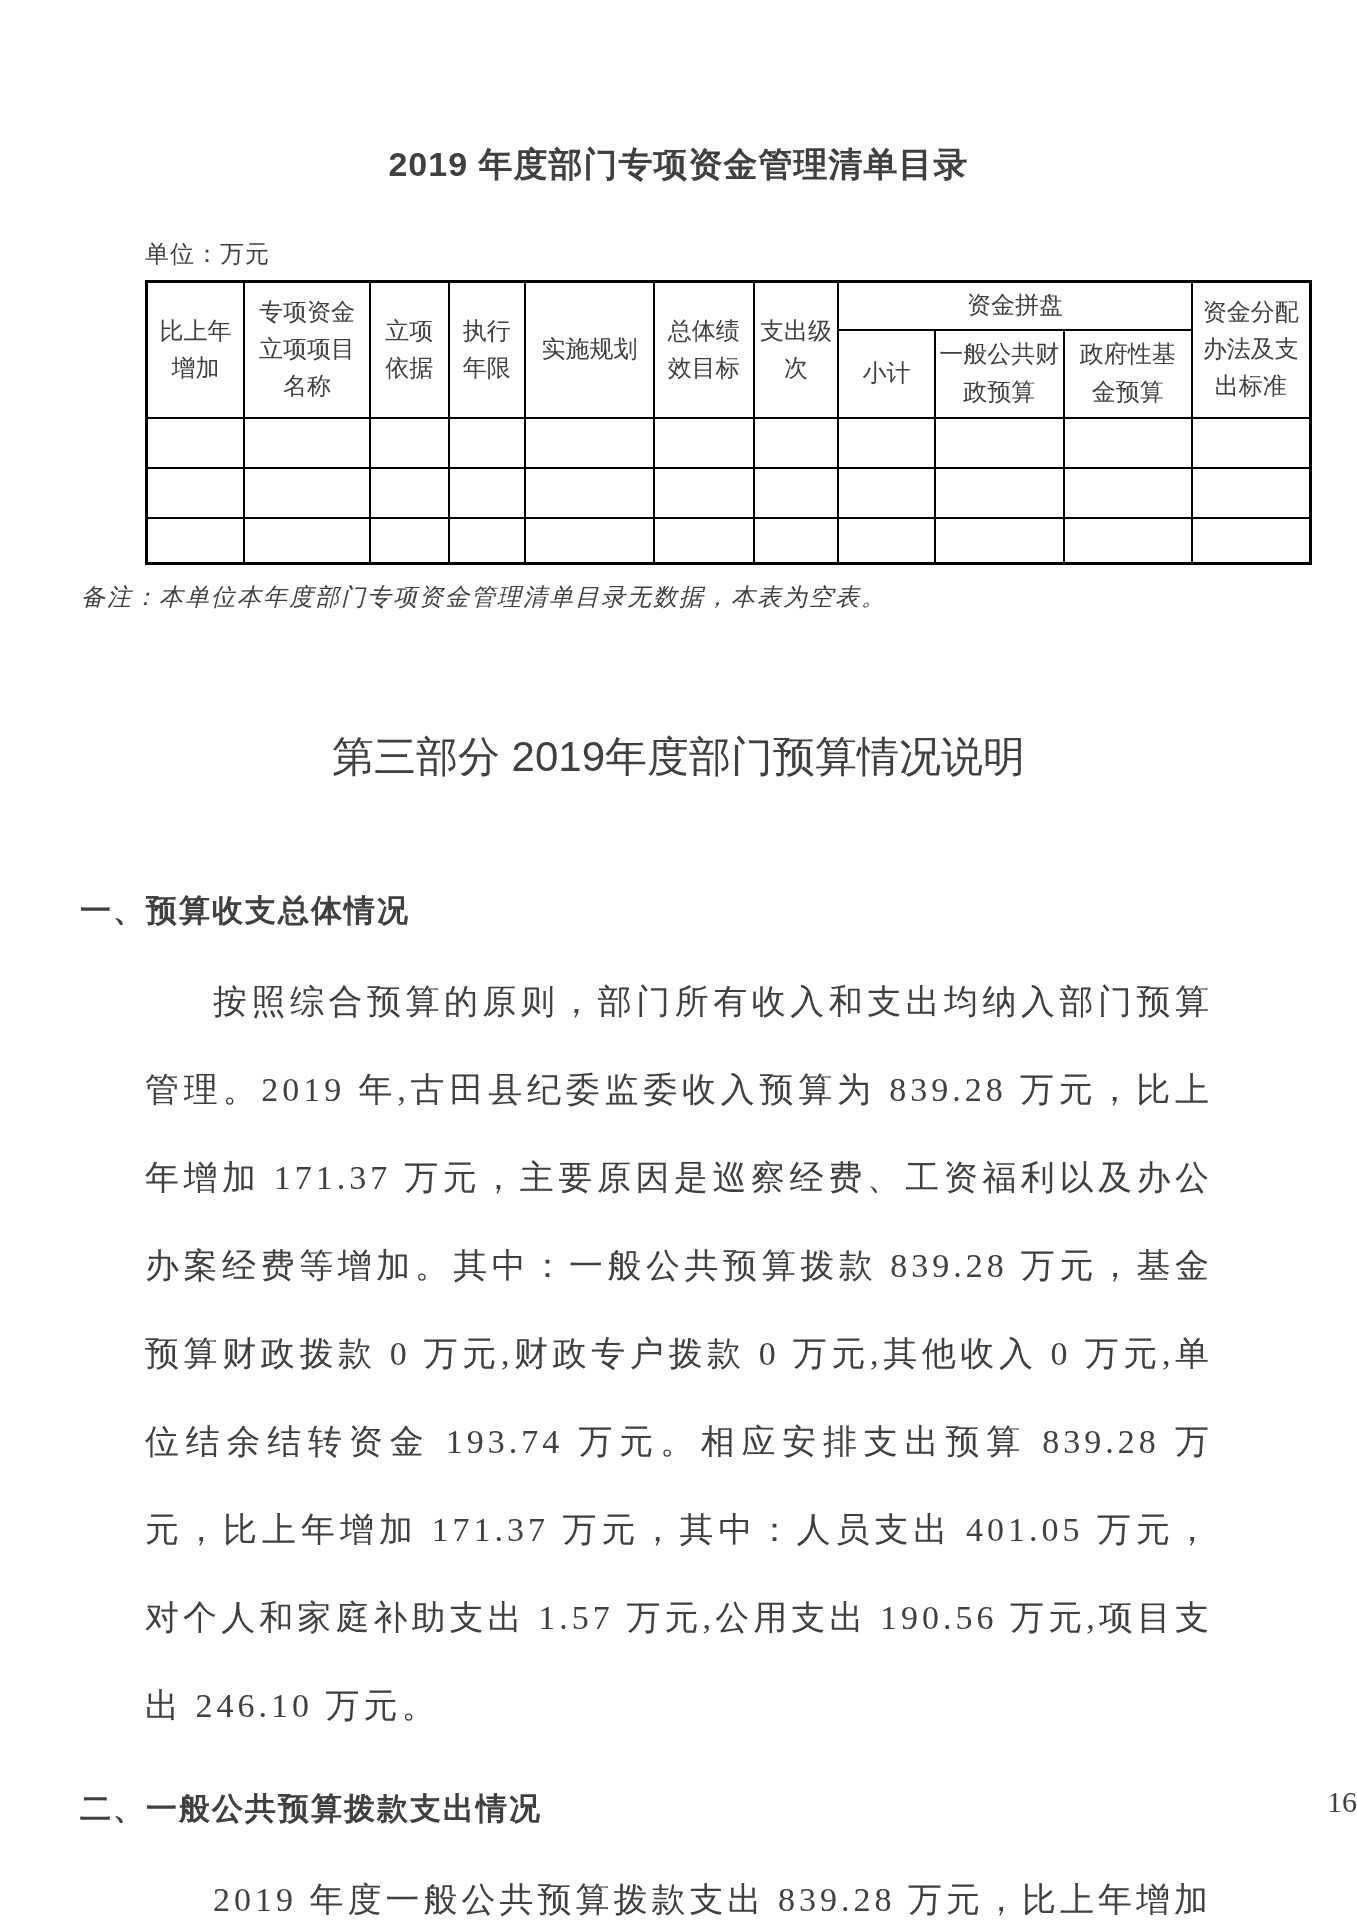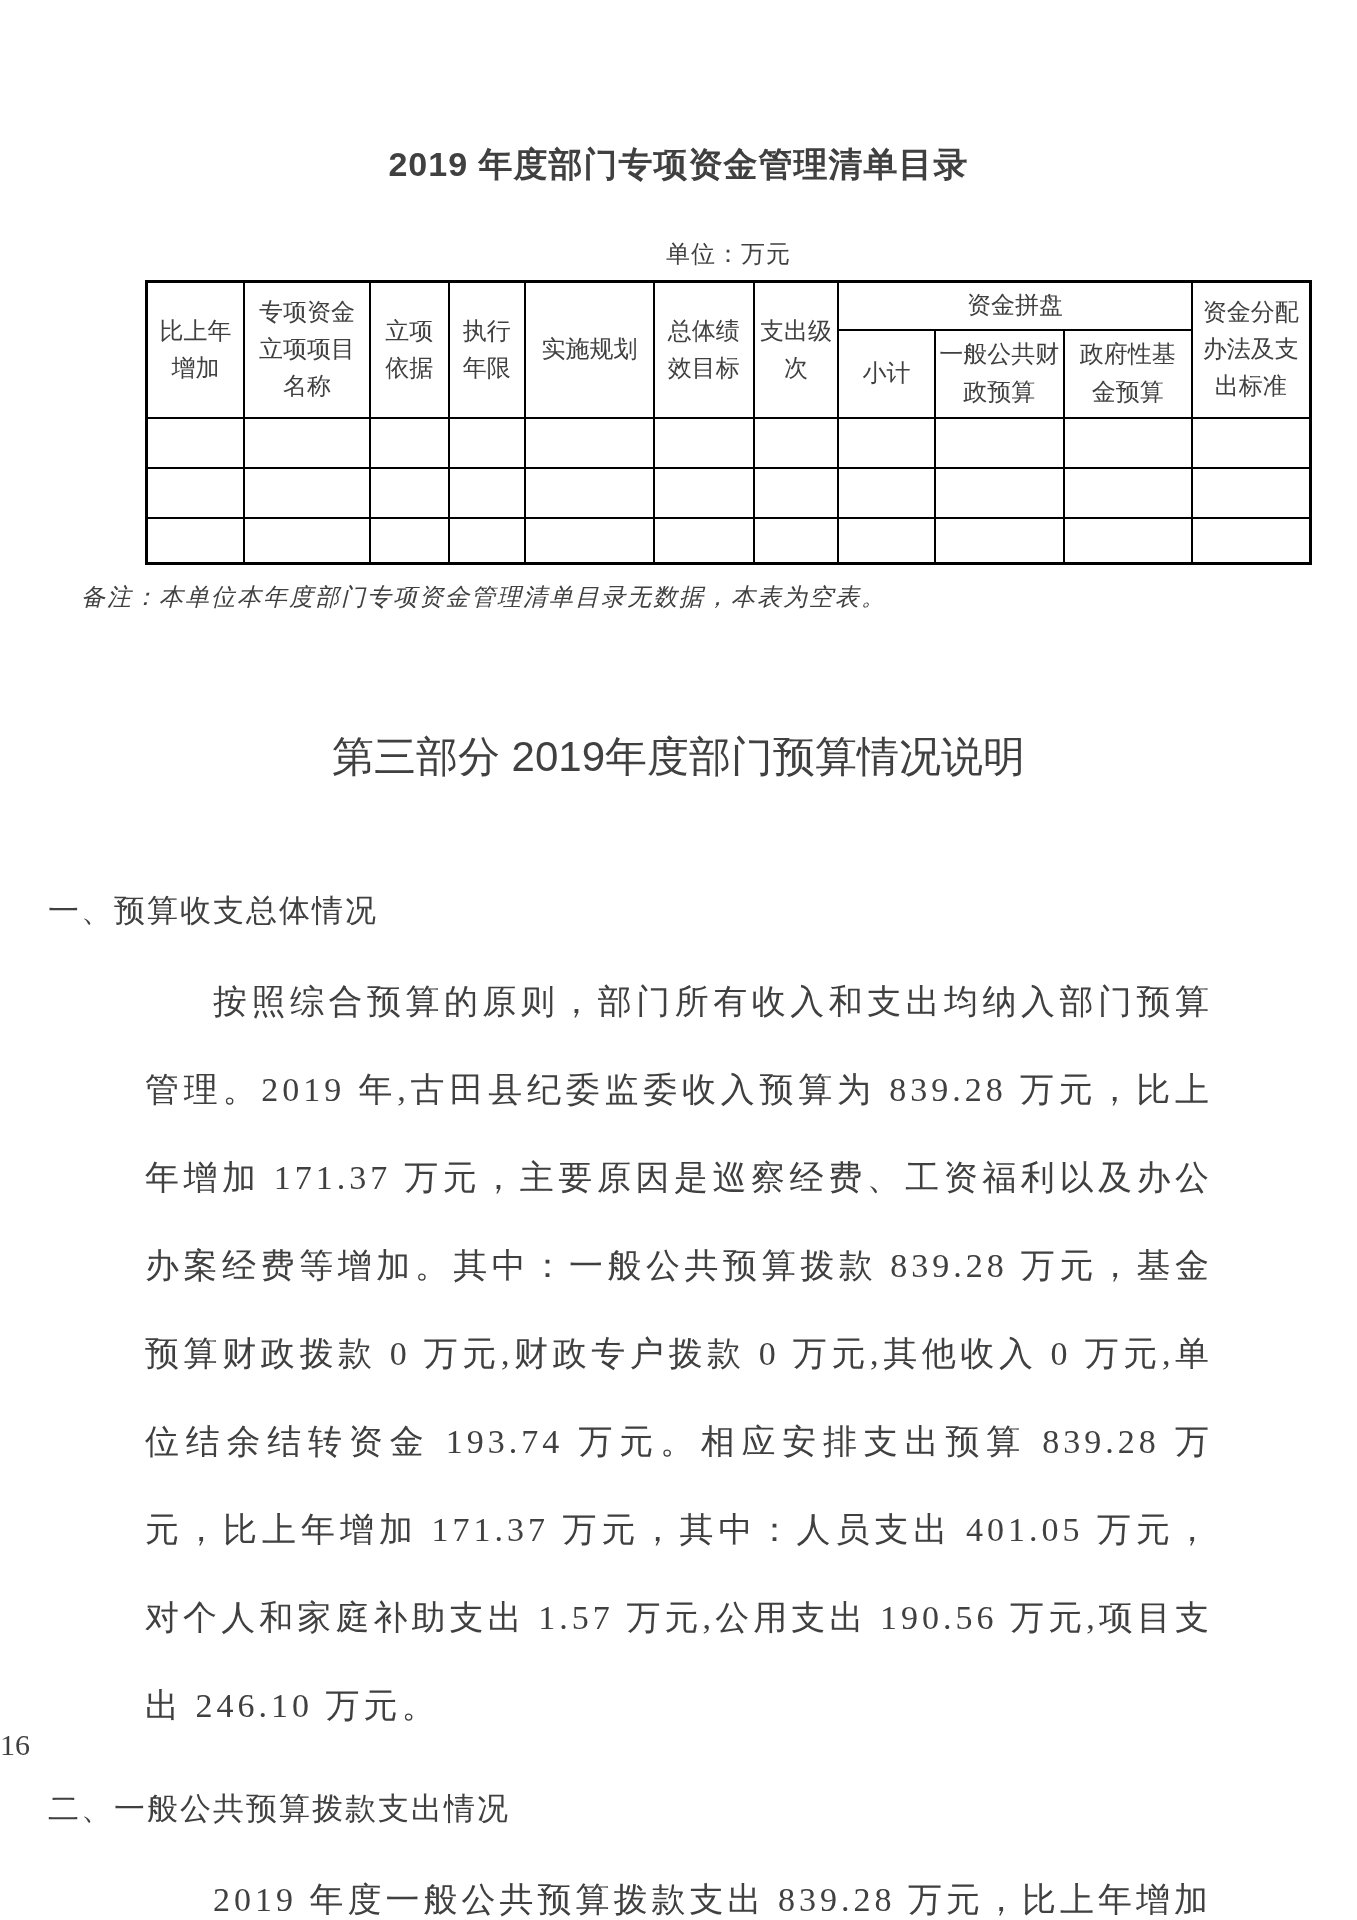--- a/index.html
+++ b/index.html
@@ -16,21 +16,21 @@
     padding-top: 142px;
     text-align: center;
     font-family: "Liberation Sans", "DejaVu Sans", sans-serif;
     font-weight: bold;
     font-size: 34px;
     letter-spacing: 1px;
   }
   .unit-label {
     width: 1167px;
     margin: 50px 0 10px 145px;
-    text-align: center;
+    text-align: left;
     font-size: 24px;
     letter-spacing: 1px;
   }
   table.budget-table {
     margin-left: 145px;
     width: 1167px;
     border-collapse: collapse;
     table-layout: fixed;
     border: 3px solid #000;
   }
@@ -57,44 +57,44 @@
   }
   .section-heading {
     margin-top: 116px;
     text-align: center;
     font-family: "Liberation Sans", "DejaVu Sans", sans-serif;
     font-weight: normal;
     font-size: 42px;
   }
   .sub-heading {
     margin: 0;
-    padding-left: 48px;
+    padding-left: 80px;
     font-family: "Liberation Sans", "DejaVu Sans", sans-serif;
-    font-weight: normal;
+    font-weight: bold;
     font-size: 31px;
     letter-spacing: 2px;
   }
   .sub-heading-1 { margin-top: 105px; }
   .sub-heading-2 { margin-top: 38px; }
   .body-para {
     margin: 26px 0 0 145px;
     width: 1068px;
     font-size: 34px;
     line-height: 88px;
     letter-spacing: 4px;
     text-align: justify;
     text-justify: inter-character;
     text-indent: 2em;
   }
   .page-number {
     position: absolute;
-    top: 1728px;
+    top: 1785px;
     left: 0;
     width: 100%;
-    text-align: left;
+    text-align: right;
     font-size: 30px;
   }
 </style>
 </head>
 <body>
 
 <div class="page">
 
   <div class="doc-title">2019 年度部门专项资金管理清单目录</div>
 

